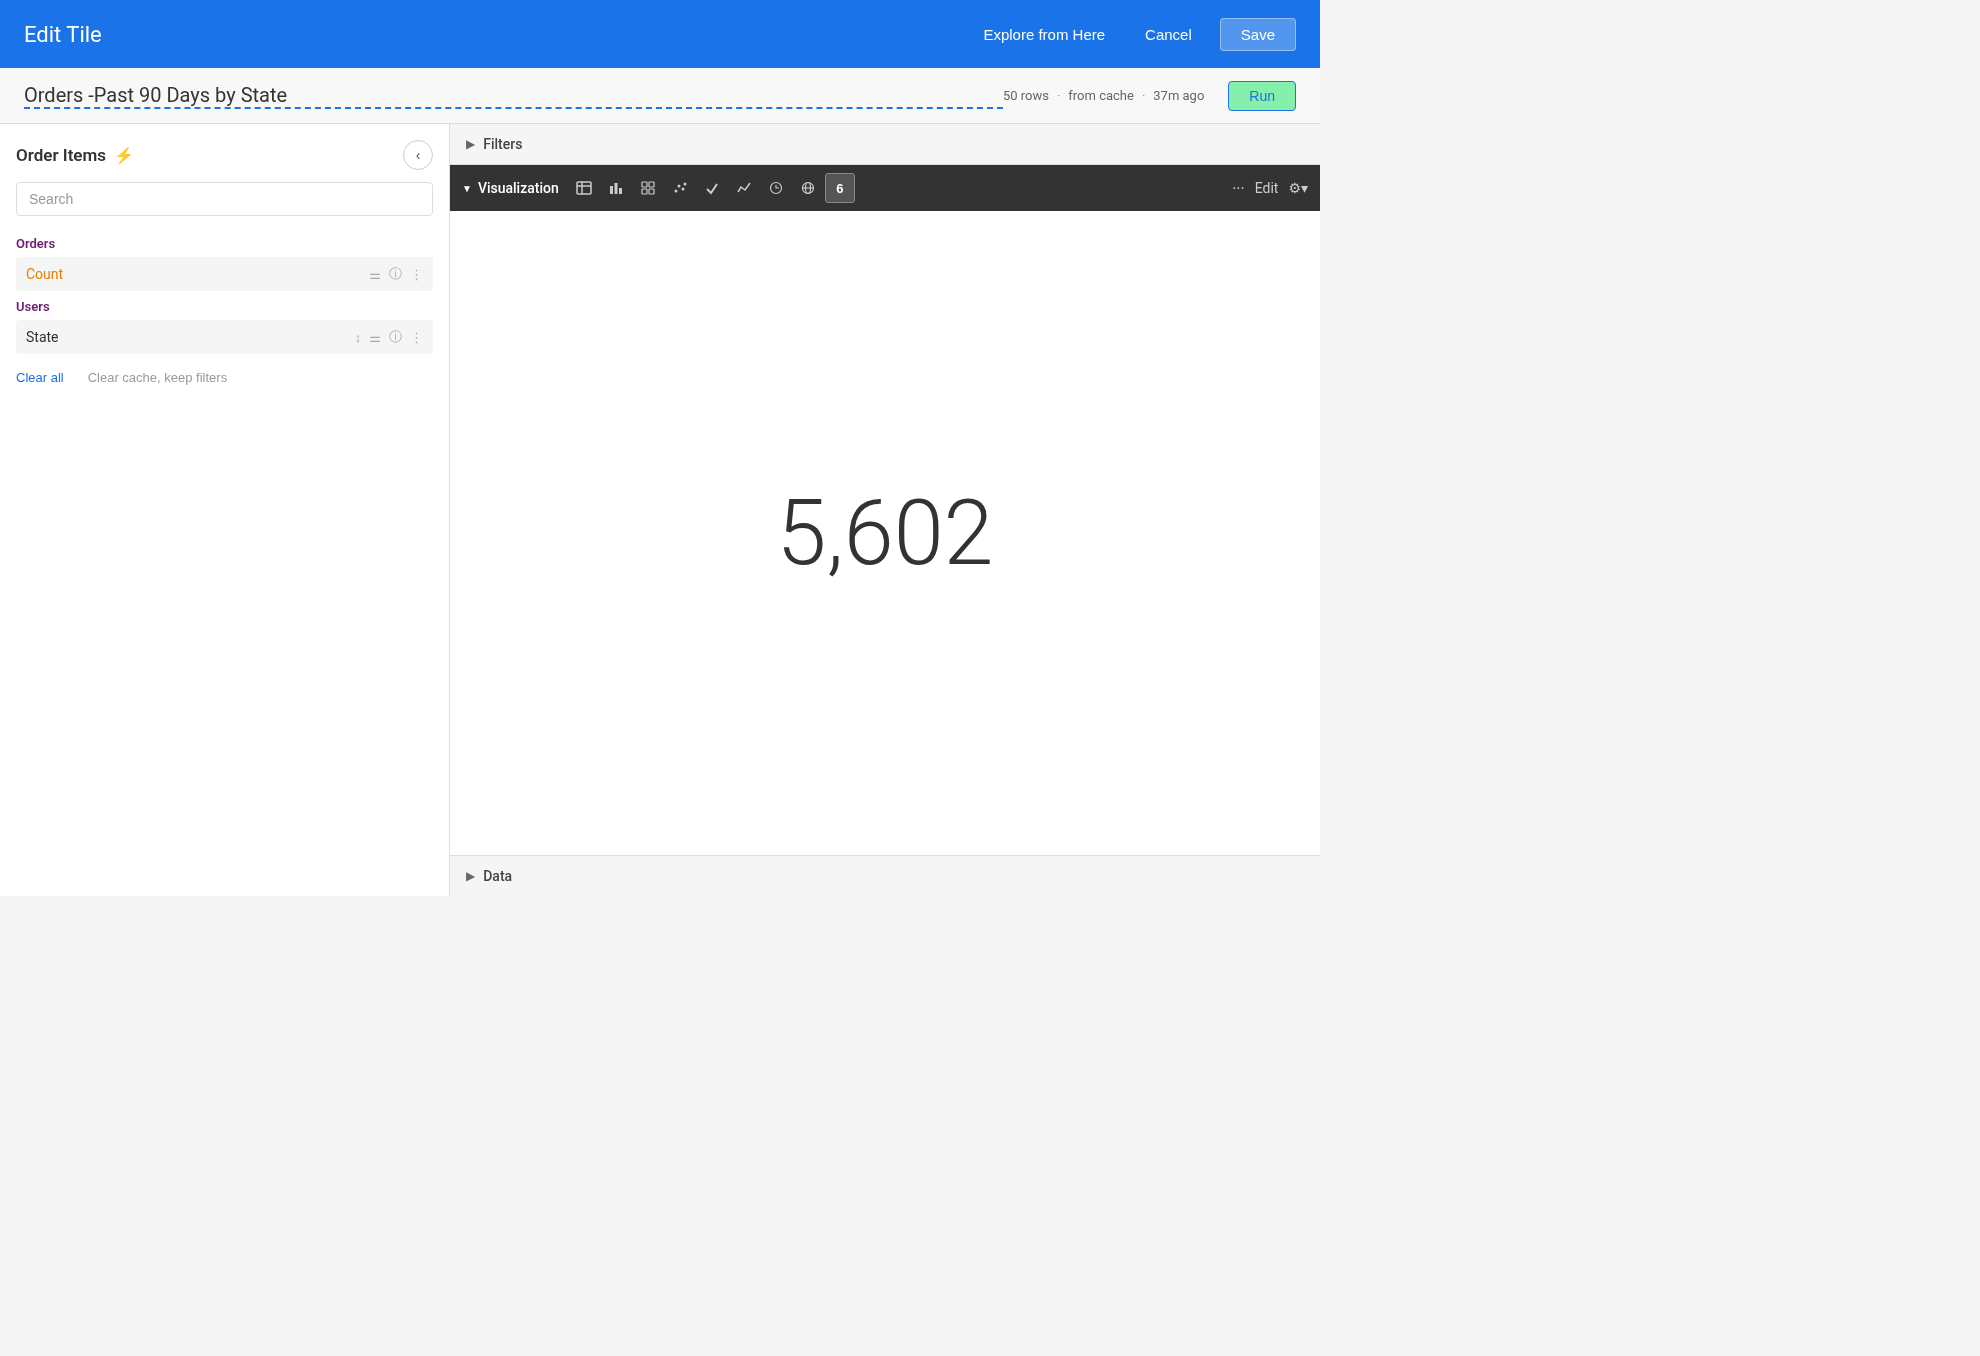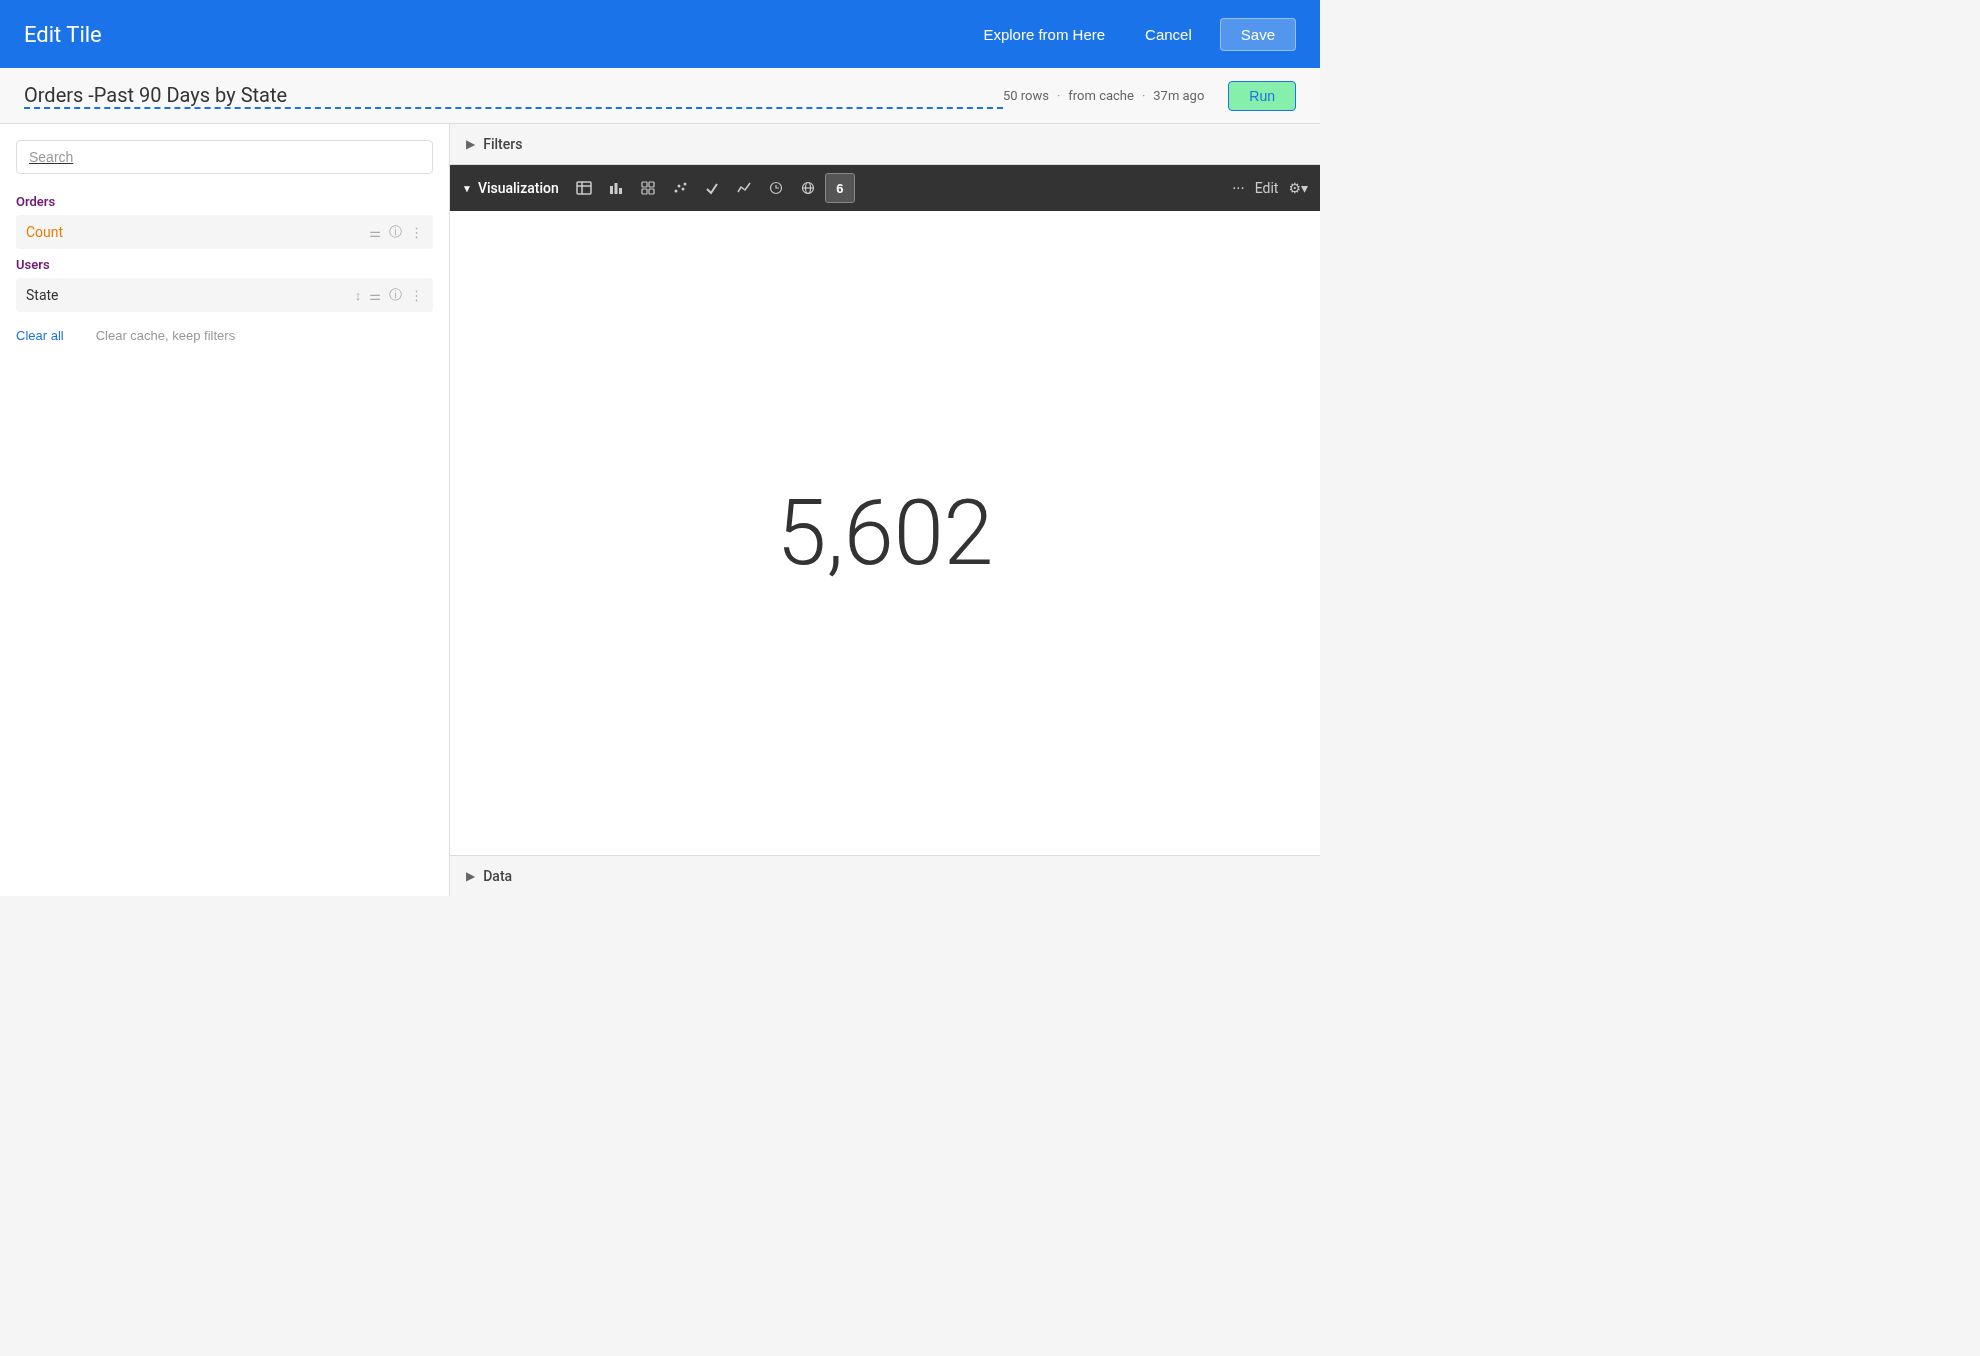--- a/index.html
+++ b/index.html
@@ -127,21 +127,20 @@
       color: #555;
     }
     .search-input {
       width: 100%;
       padding: 8px 12px;
       border: 1px solid #ddd;
       border-radius: 4px;
       font-size: 14px;
       color: #333;
       margin-bottom: 16px;
-      text-decoration: underline;
     }
     .search-input::placeholder { color: #999; }
 
     
     .tabs {
       display: flex;
       border-bottom: 1px solid #ddd;
       margin-bottom: 16px;
     }
     .tab {
@@ -184,21 +183,21 @@
     .field-name.orange { color: #e67e00; }
     .field-name.dark { color: #333; }
     .field-icon {
       color: #aaa;
       font-size: 13px;
       cursor: pointer;
     }
 
     .clear-links {
       display: flex;
-      gap: 32px;
+      gap: 24px;
       margin-top: 12px;
     }
     .clear-link {
       font-size: 13px;
       color: #1a73e8;
       cursor: pointer;
       background: none;
       border: none;
     }
     .clear-link.gray { color: #999; }
@@ -357,20 +356,29 @@
     <span>from cache</span>
     <span class="subheader-dot">·</span>
     <span>37m ago</span>
     <button class="run-btn">Run</button>
   </div>
 </div>
 
 <div class="main">
 
   <div class="left-panel">
+    <div class="panel-header">
+      <div class="panel-title">
+        <span>Order Items</span>
+        <span class="lightning-icon">⚡</span>
+      </div>
+      <button class="circle-back-btn">
+        <span>‹</span>
+      </button>
+    </div>
 
     <input class="search-input" type="text" placeholder="Search" style="">
 
 
     <div class="section-label">Orders</div>
     <div class="field-row">
       <span class="field-name orange">Count</span>
       <span class="field-icon">⚌</span>
       <span class="field-icon">ⓘ</span>
       <span class="field-icon">⋮</span>

